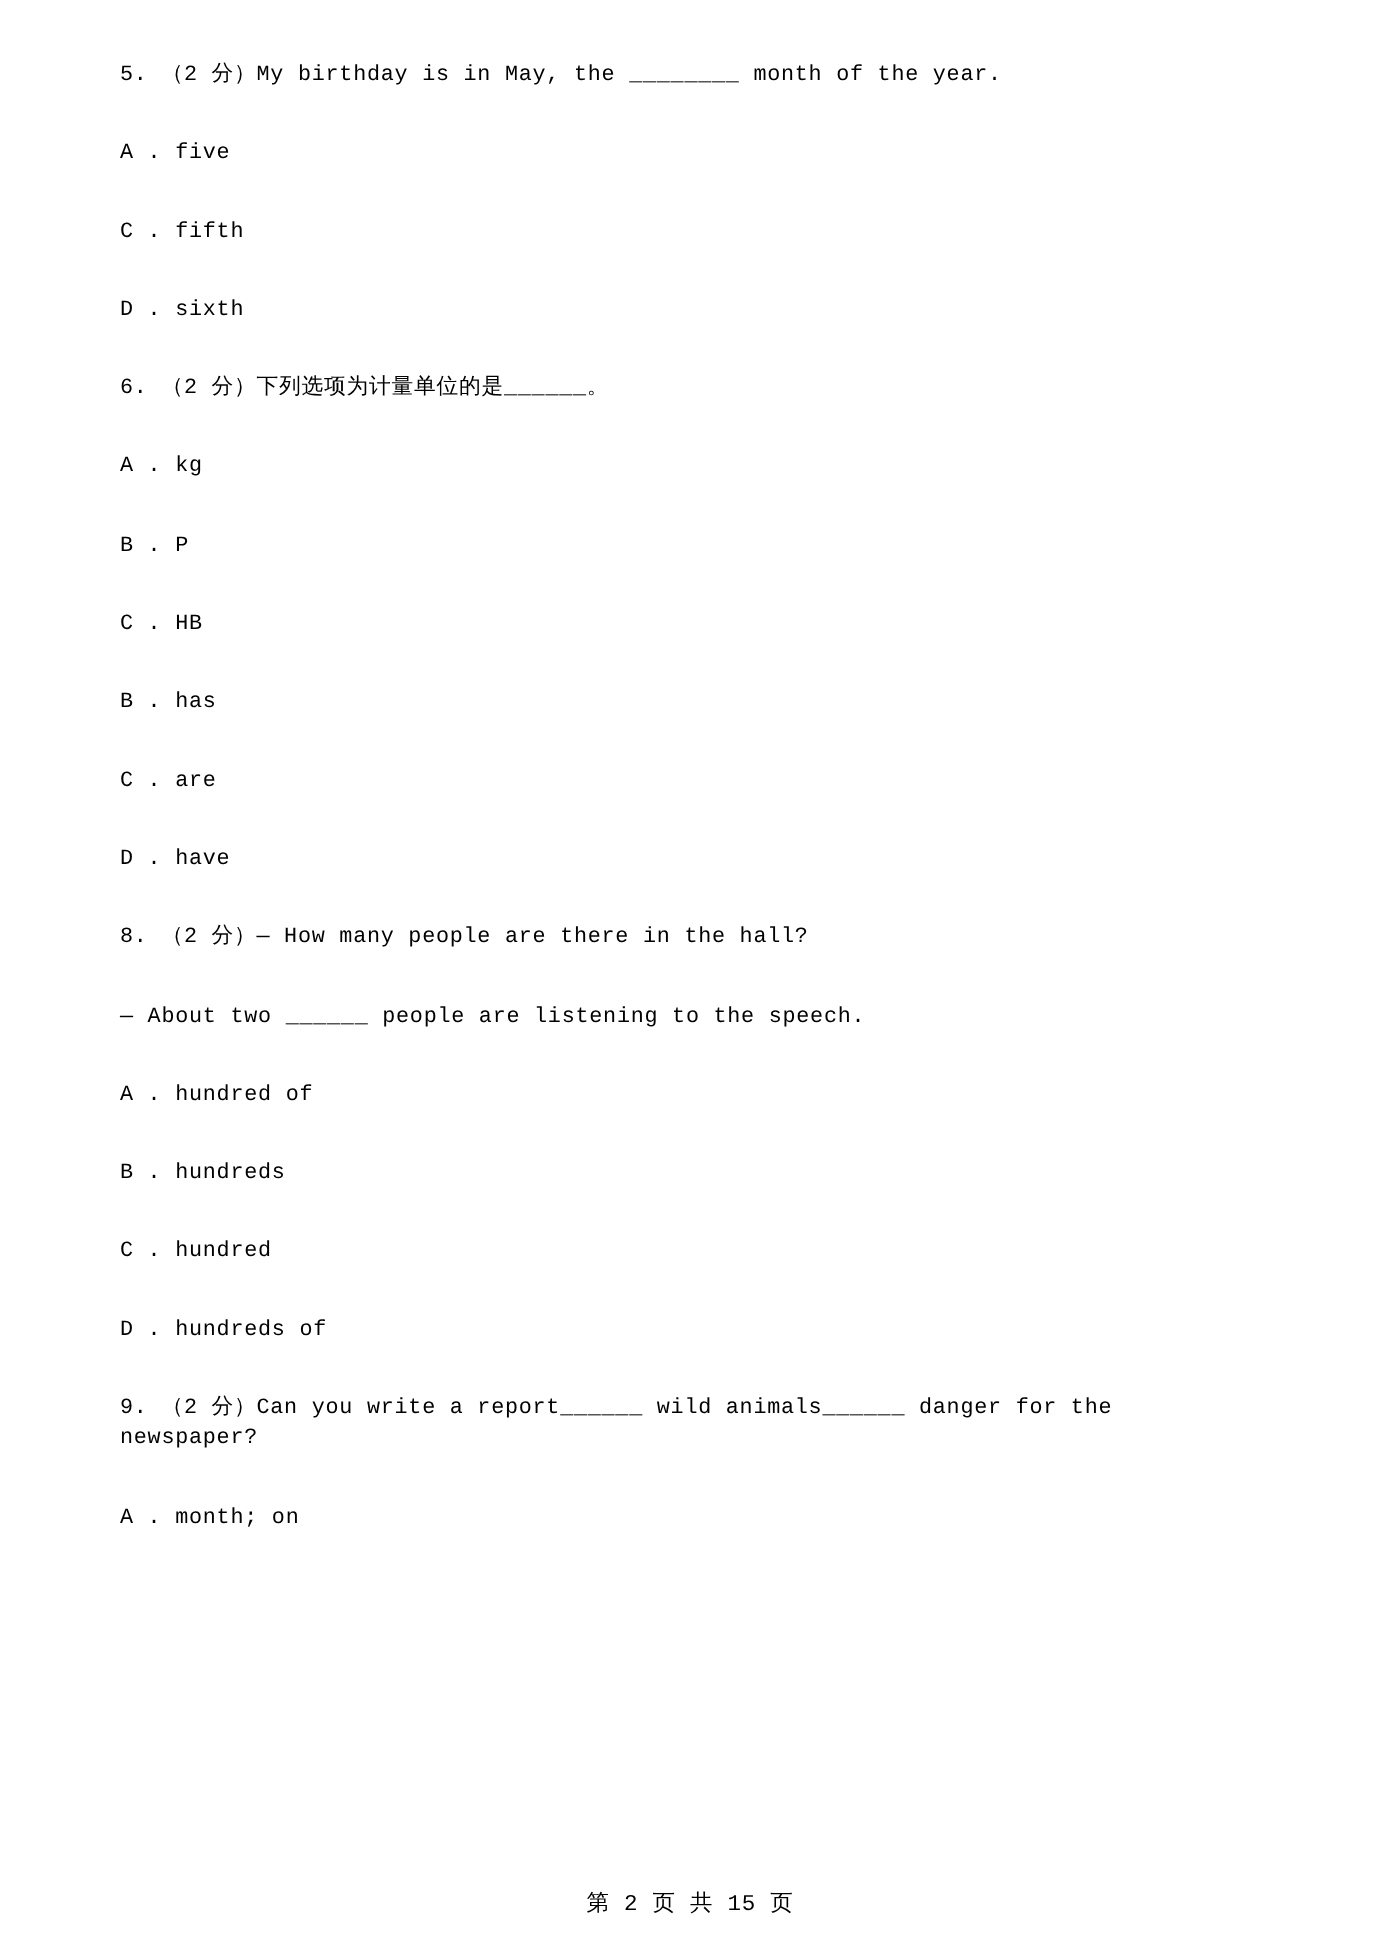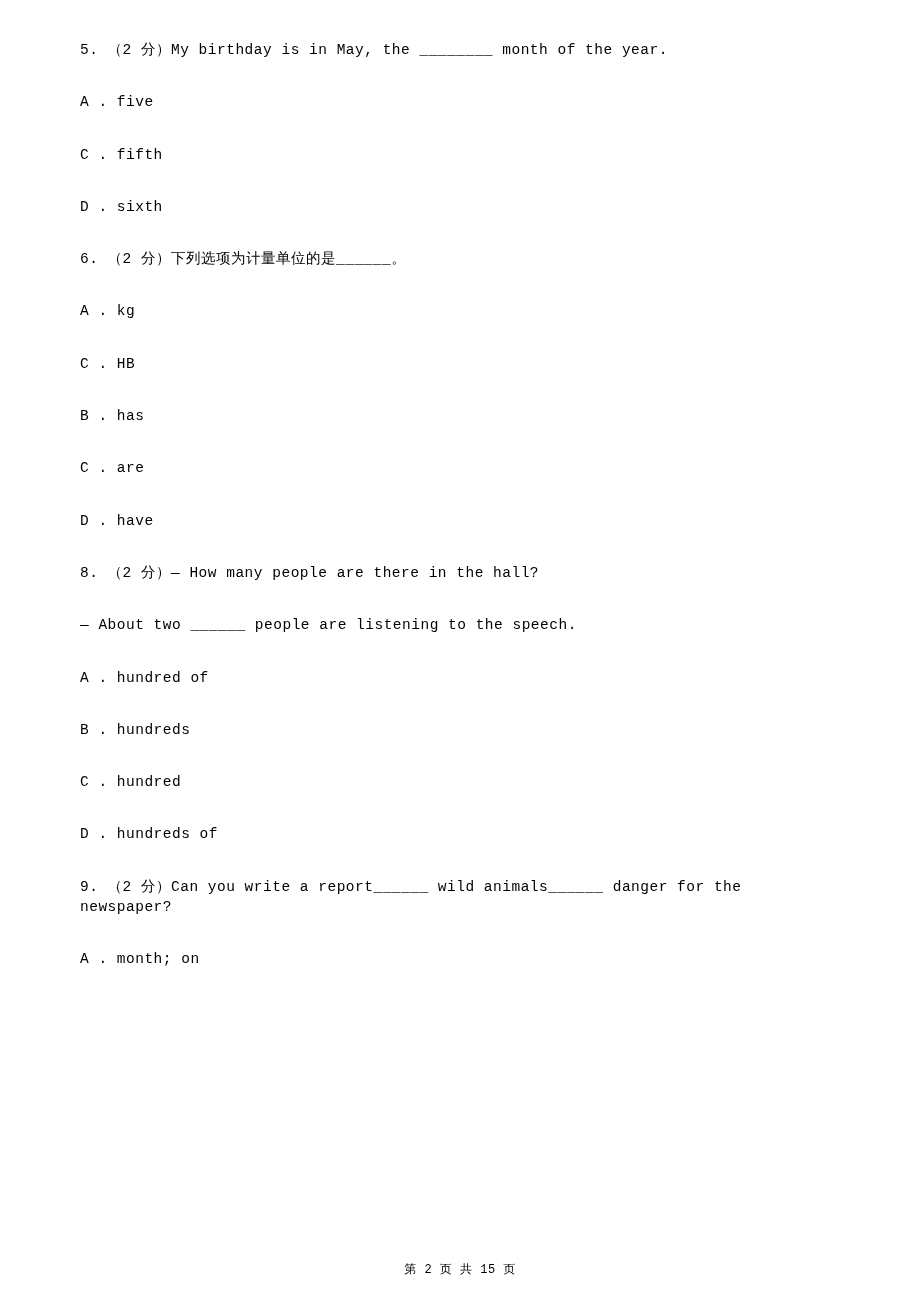--- a/index.html
+++ b/index.html
@@ -22,35 +22,36 @@
   .line {
     margin: 0;
     padding: 8px 0 24px 0;
   }
   .footer {
     position: absolute;
     bottom: 24px;
     left: 0;
     right: 0;
     text-align: center;
-    font-size: 12px;
+    font-size: 15px;
   }
 </style>
 </head>
 <body>
 
 <div class="page">
 
   <p class="line">5. （2 分）My birthday is in May, the ________ month of the year.</p>
   <p class="line">A . five</p>
   <p class="line">C . fifth</p>
   <p class="line">D . sixth</p>
 
   <p class="line">6. （2 分）下列选项为计量单位的是______。</p>
   <p class="line">A . kg</p>
+  <p class="line">B . P</p>
   <p class="line">C . HB</p>
 
   <p class="line">B . has</p>
   <p class="line">C . are</p>
   <p class="line">D . have</p>
 
   <p class="line">8. （2 分）— How many people are there in the hall?</p>
   <p class="line">— About two ______ people are listening to the speech.</p>
   <p class="line">A . hundred of</p>
   <p class="line">B . hundreds</p>

